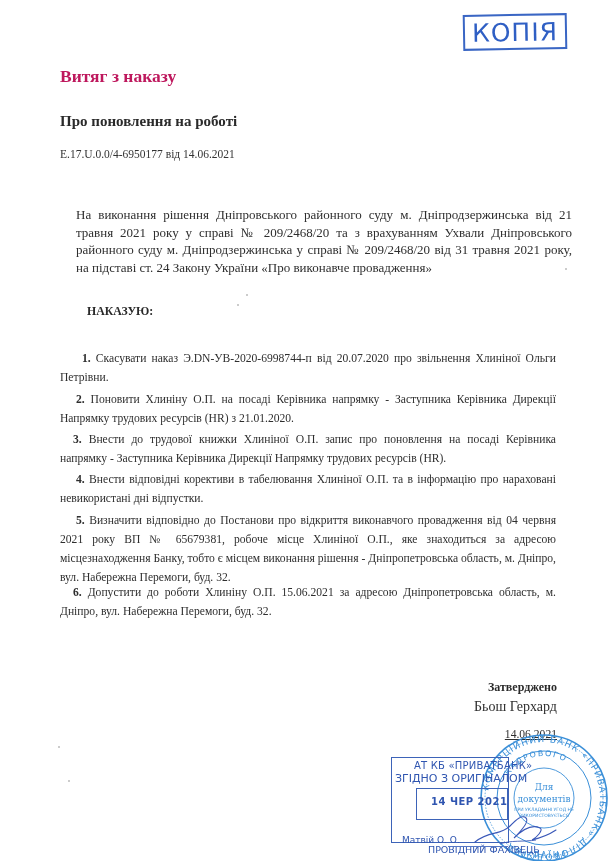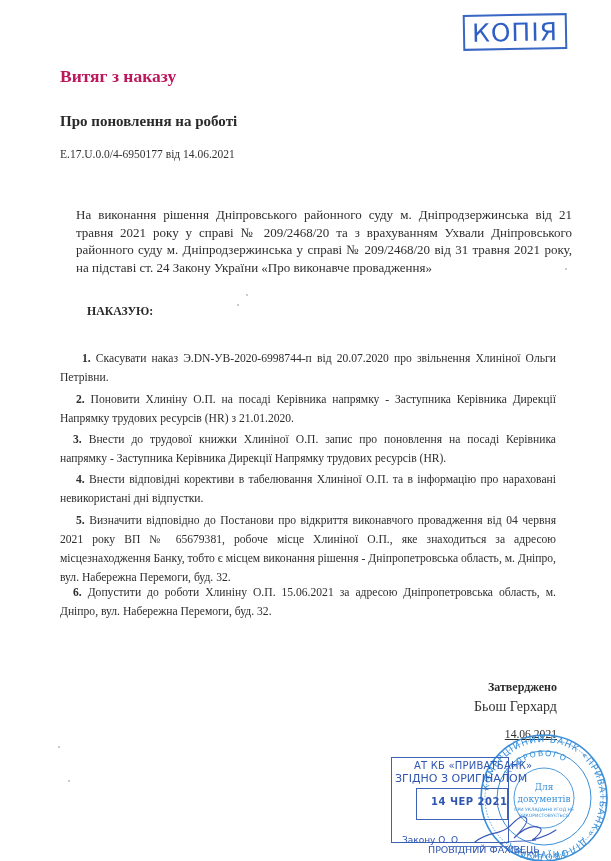--- a/index.html
+++ b/index.html
@@ -139,21 +139,21 @@
   </svg>
 
   <div class="cert-stamp">
     <div class="cert-line1">АТ КБ «ПРИВАТБАНК»</div>
     <div class="cert-line2">ЗГІДНО З ОРИГІНАЛОМ</div>
     <div class="cert-datebox">
       <div class="cert-date">14 ЧЕР 2021</div>
     </div>
     <div class="cert-line3">ПРОВІДНИЙ ФАХІВЕЦЬ</div>
   </div>
-  <div class="cert-signer">Закону О. О.</div>
+  <div class="cert-signer">Матвій О. О.</div>
   <div class="sign-line"></div>
 
   <svg class="signature" viewBox="0 0 90 50">
     <path d="M5,42 C20,30 30,36 40,26 C46,20 52,14 56,18 C60,22 48,34 44,38 C52,30 62,24 70,28 C74,30 66,38 62,40 C70,38 80,34 86,30" fill="none" stroke="#3a58b8" stroke-width="1.1" stroke-linecap="round"></path>
     <path d="M30,44 C40,40 54,42 66,40" fill="none" stroke="#3a58b8" stroke-width="0.9"></path>
   </svg>
 
   <div class="speck" style="left:246px;top:294px;"></div>
   <div class="speck" style="left:237px;top:304px;"></div>
   <div class="speck" style="left:58px;top:746px;"></div>

